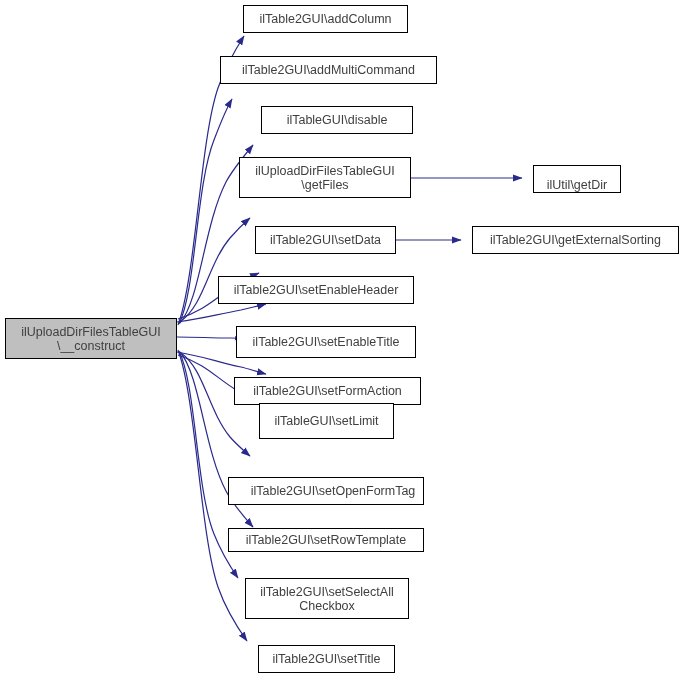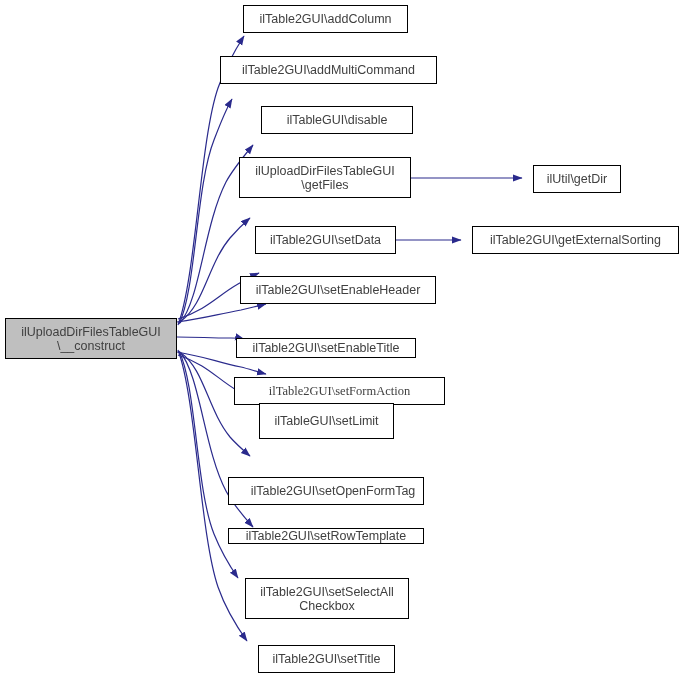--- a/index.html
+++ b/index.html
@@ -43,25 +43,25 @@
   </svg>
   <div id="node-layer">
       <div class="node root" style="left: 5px; top: 318px; width: 172px; height: 41px;"><span class="lbl">ilUploadDirFilesTableGUI
 \__construct</span></div>
       <div class="node" style="left: 243px; top: 5px; width: 165px; height: 28px;"><span class="lbl">ilTable2GUI\addColumn</span></div>
       <div class="node" style="left: 220px; top: 56px; width: 217px; height: 28px;"><span class="lbl">ilTable2GUI\addMultiCommand</span></div>
       <div class="node" style="left: 261px; top: 106px; width: 152px; height: 28px;"><span class="lbl">ilTableGUI\disable</span></div>
       <div class="node" style="left: 239px; top: 157px; width: 172px; height: 41px;"><span class="lbl">ilUploadDirFilesTableGUI
 \getFiles</span></div>
       <div class="node" style="left: 255px; top: 226px; width: 141px; height: 28px;"><span class="lbl">ilTable2GUI\setData</span></div>
-      <div class="node" style="left: 240px; top: 276px; width: 196px; height: 28px;"><span class="lbl">ilTable2GUI\setEnableHeader</span></div>
-      <div class="node" style="left: 236px; top: 338px; width: 180px; height: 20px;"><span class="lbl">ilTable2GUI\setEnableTitle</span></div>
-      <div class="node" style="left: 234px; top: 377px; width: 211px; height: 28px; font-family: Liberation Serif, serif;"><span class="lbl">ilTable2GUI\setFormAction</span></div>
+      <div class="node" style="left: 218px; top: 276px; width: 196px; height: 28px;"><span class="lbl">ilTable2GUI\setEnableHeader</span></div>
+      <div class="node" style="left: 236px; top: 326px; width: 180px; height: 32px;"><span class="lbl">ilTable2GUI\setEnableTitle</span></div>
+      <div class="node" style="left: 234px; top: 377px; width: 187px; height: 28px;"><span class="lbl">ilTable2GUI\setFormAction</span></div>
       <div class="node" style="left: 259px; top: 403px; width: 135px; height: 36px;"><span class="lbl">ilTableGUI\setLimit</span></div>
       <div class="node" style="left: 228px; top: 477px; width: 196px; height: 28px; padding-left: 14px;"><span class="lbl">ilTable2GUI\setOpenFormTag</span></div>
-      <div class="node" style="left: 228px; top: 528px; width: 196px; height: 16px;"><span class="lbl">ilTable2GUI\setRowTemplate</span></div>
+      <div class="node" style="left: 228px; top: 528px; width: 196px; height: 24px;"><span class="lbl">ilTable2GUI\setRowTemplate</span></div>
       <div class="node" style="left: 245px; top: 578px; width: 164px; height: 41px;"><span class="lbl">ilTable2GUI\setSelectAll
 Checkbox</span></div>
       <div class="node" style="left: 258px; top: 645px; width: 137px; height: 28px;"><span class="lbl">ilTable2GUI\setTitle</span></div>
-      <div class="node" style="left: 533px; top: 165px; width: 88px; height: 28px;"><span class="lbl">ilUtil\getDir</span></div>
+      <div class="node" style="left: 533px; top: 165px; width: 88px; height: 28px; align-items: flex-end;"><span class="lbl">ilUtil\getDir</span></div>
       <div class="node" style="left: 472px; top: 226px; width: 207px; height: 28px; text-align: right;"><span class="lbl">ilTable2GUI\getExternalSorting</span></div>
     </div>
 </div>
 
 </body></html>

